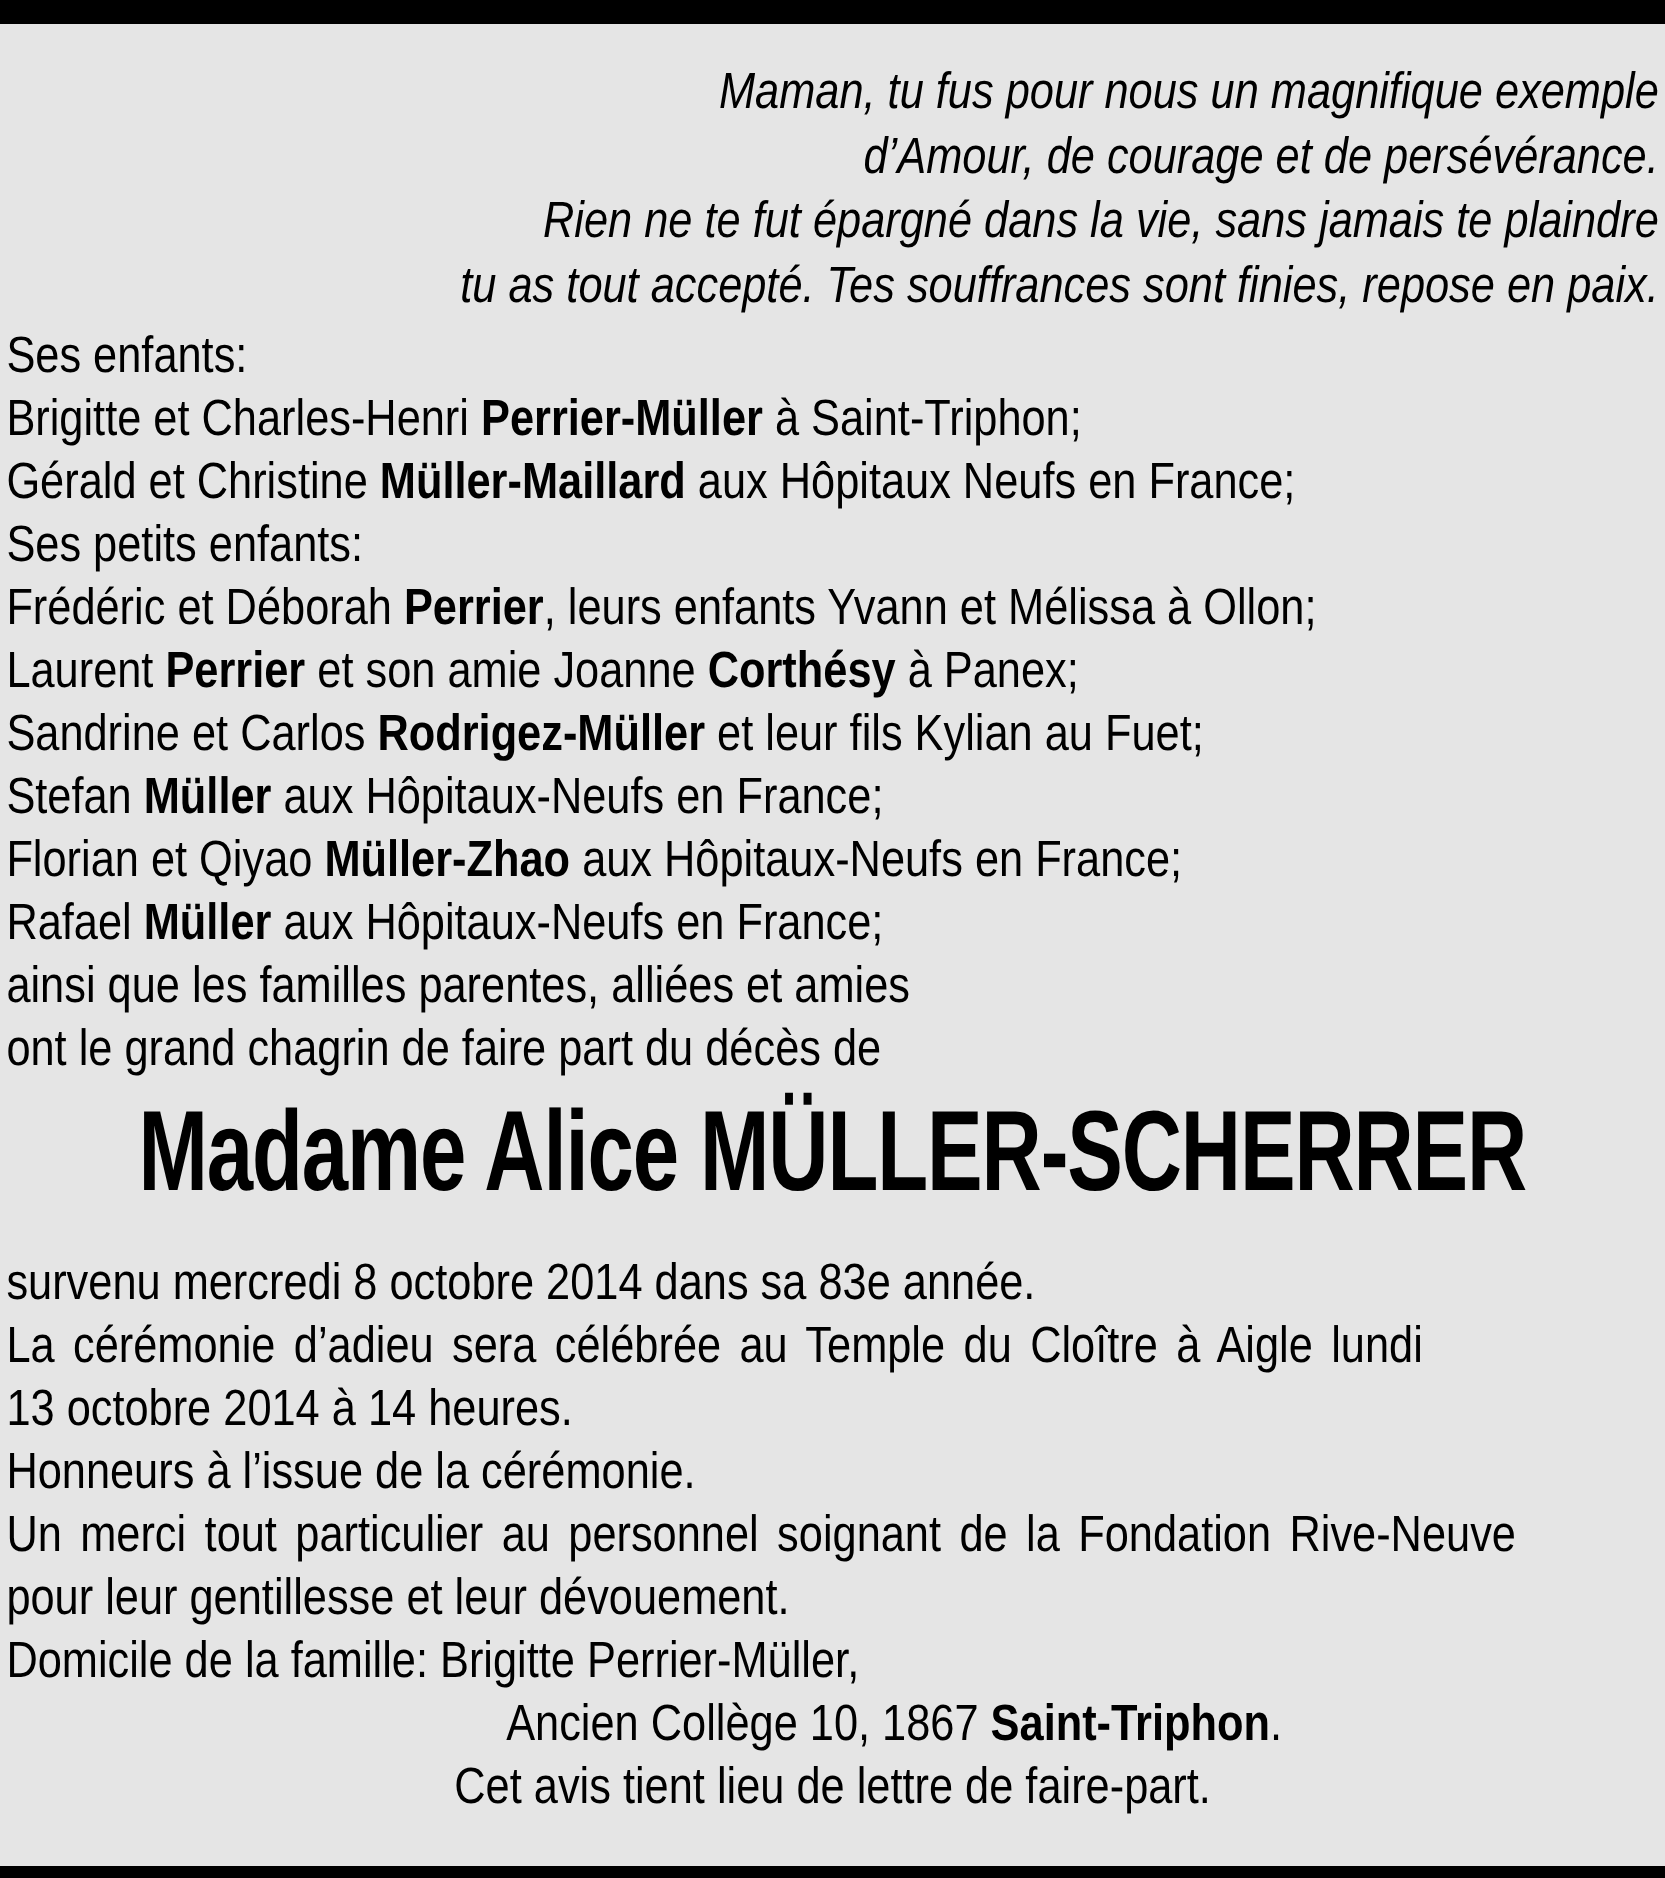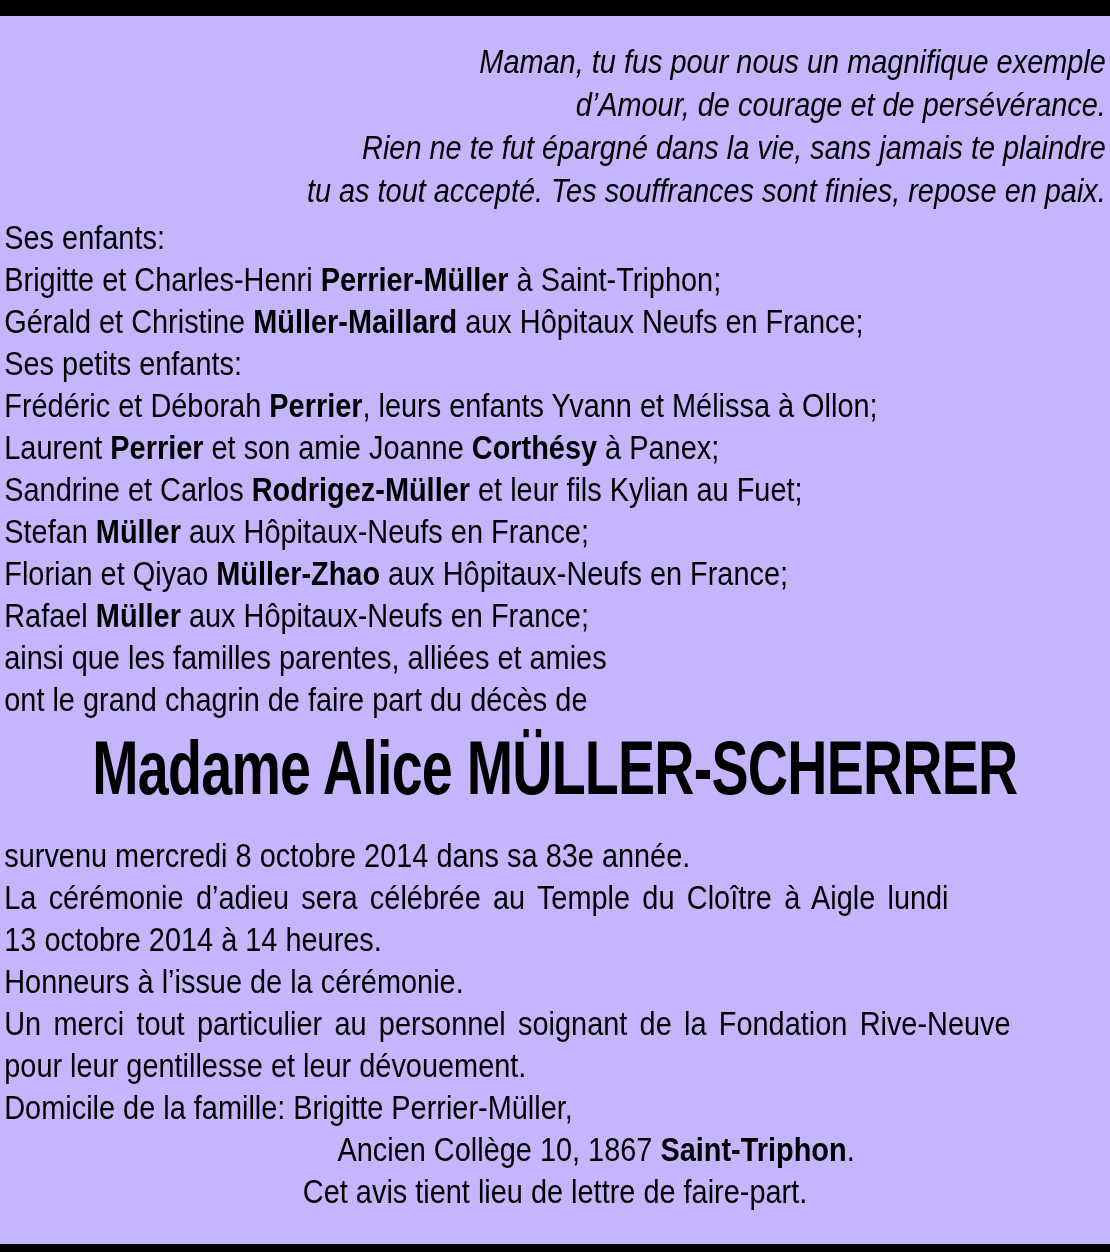--- a/index.html
+++ b/index.html
@@ -4,21 +4,21 @@
 <style>
   html, body {
     margin: 0;
     padding: 0;
     background: #ffffff;
   }
   #page {
     position: relative;
     width: 1110px;
     height: 1252px;
-    background: #c4b5fd;
+    background: #e5e5e5;
     overflow: hidden;
     color: #000000;
   }
   .rule {
     position: absolute;
     left: 0;
     width: 100%;
     background: #000000;
   }
   .rule-top { top: 0; height: 16px; }

